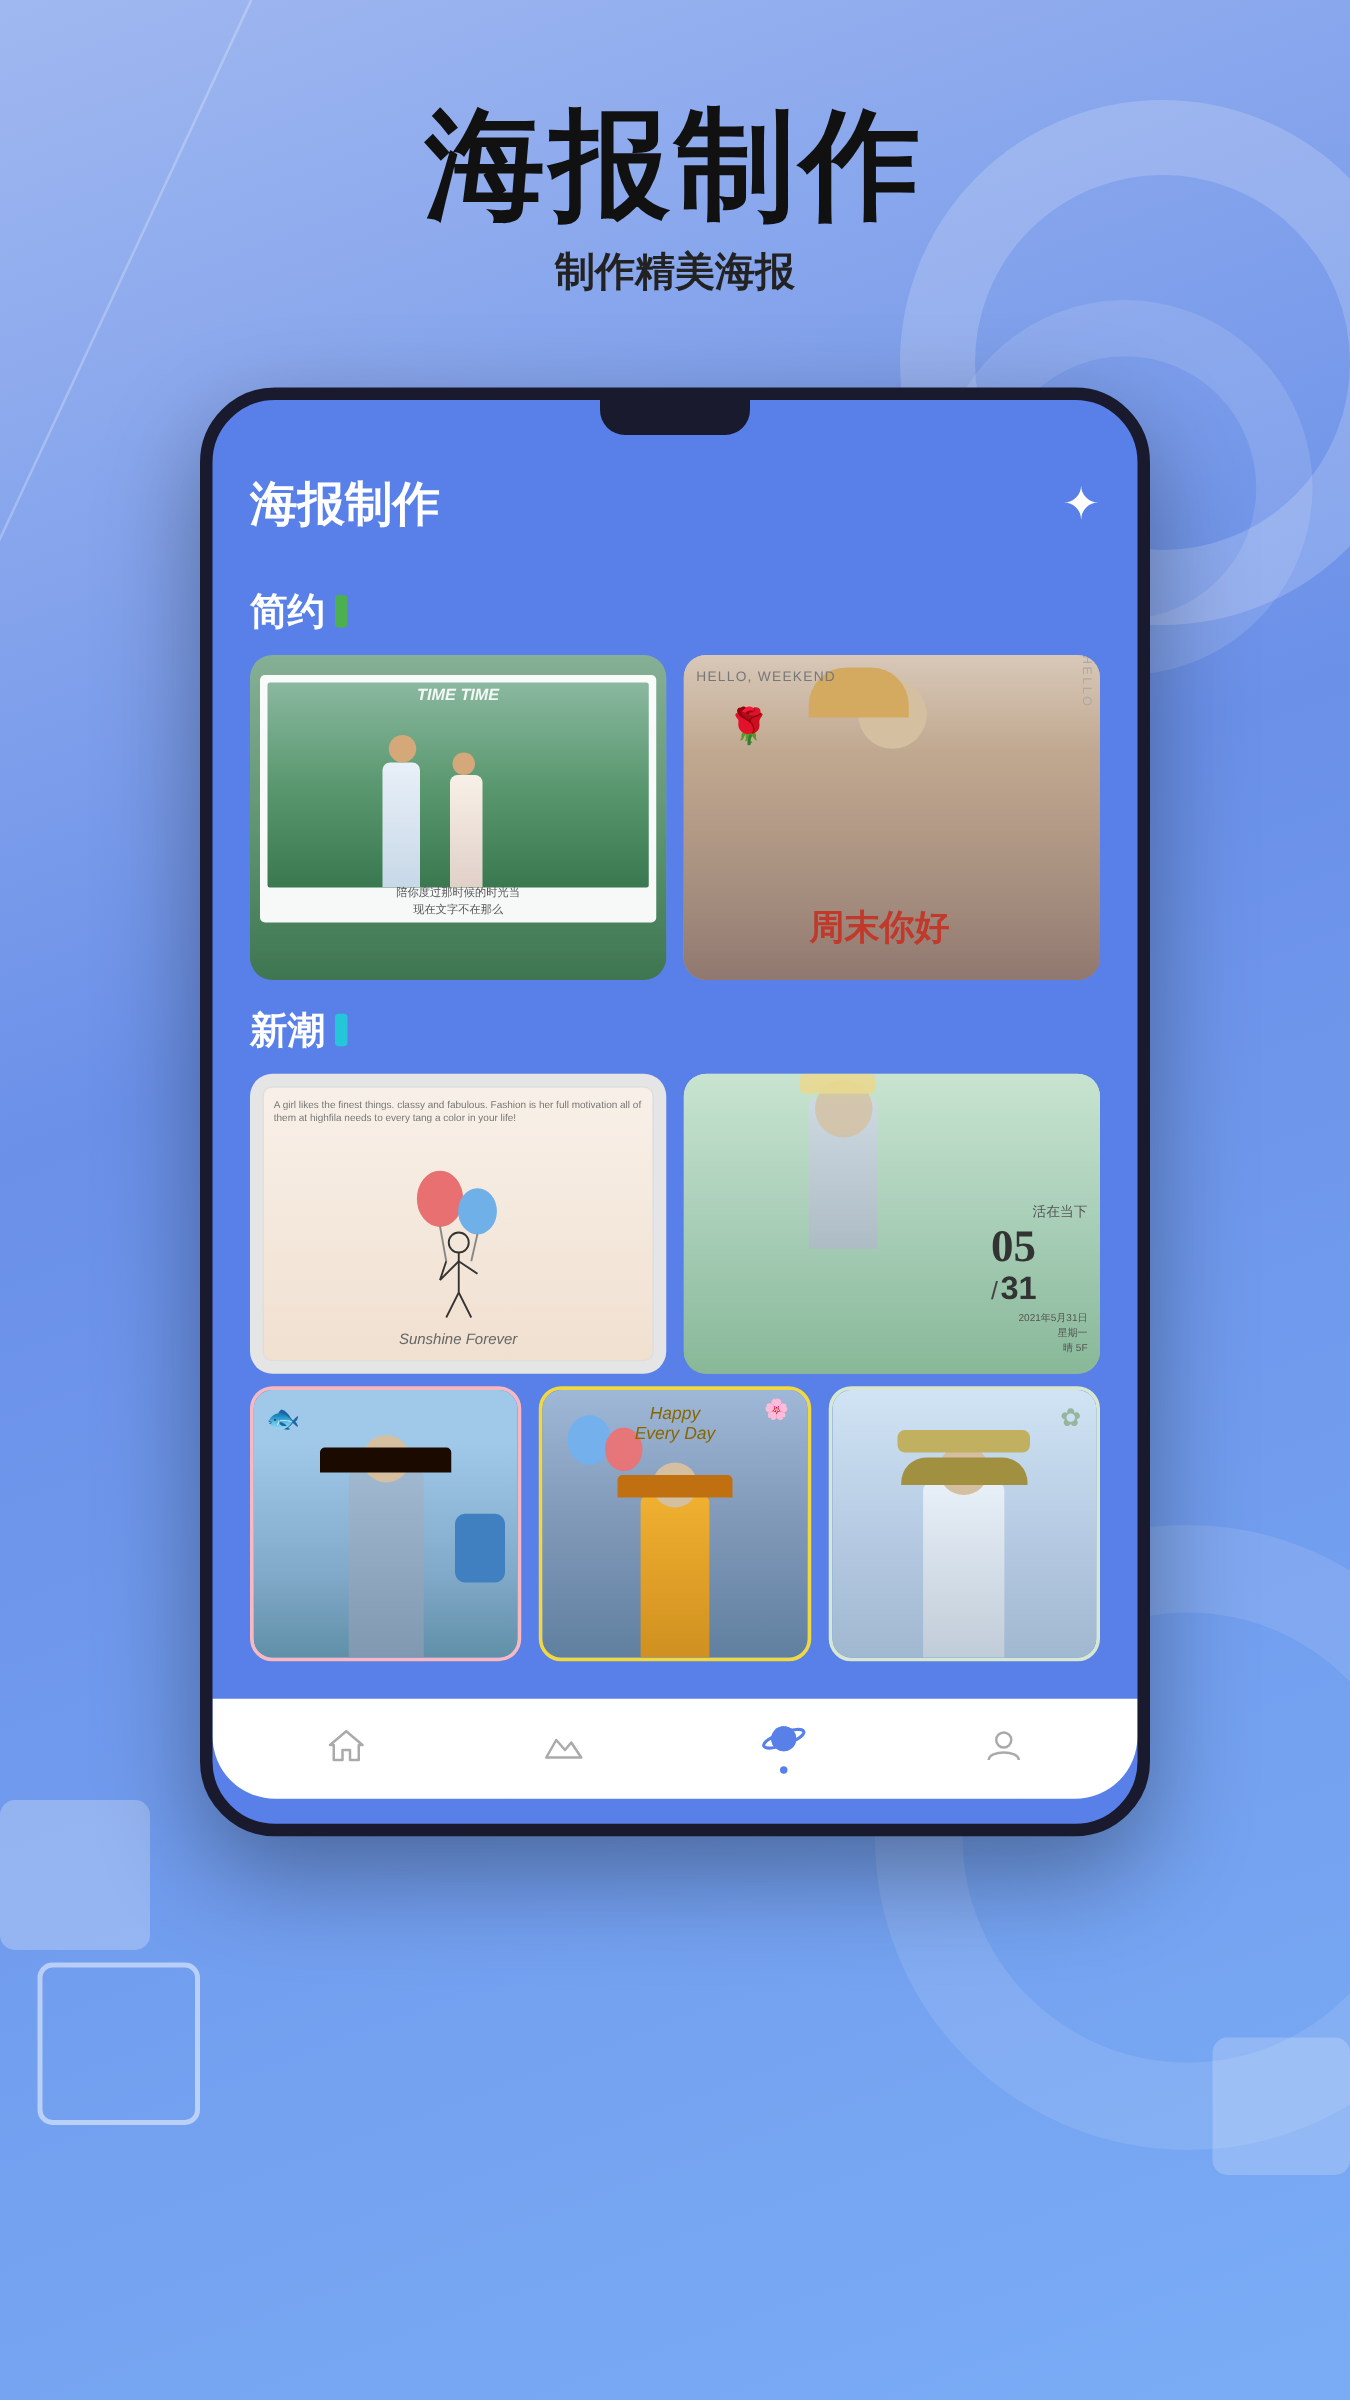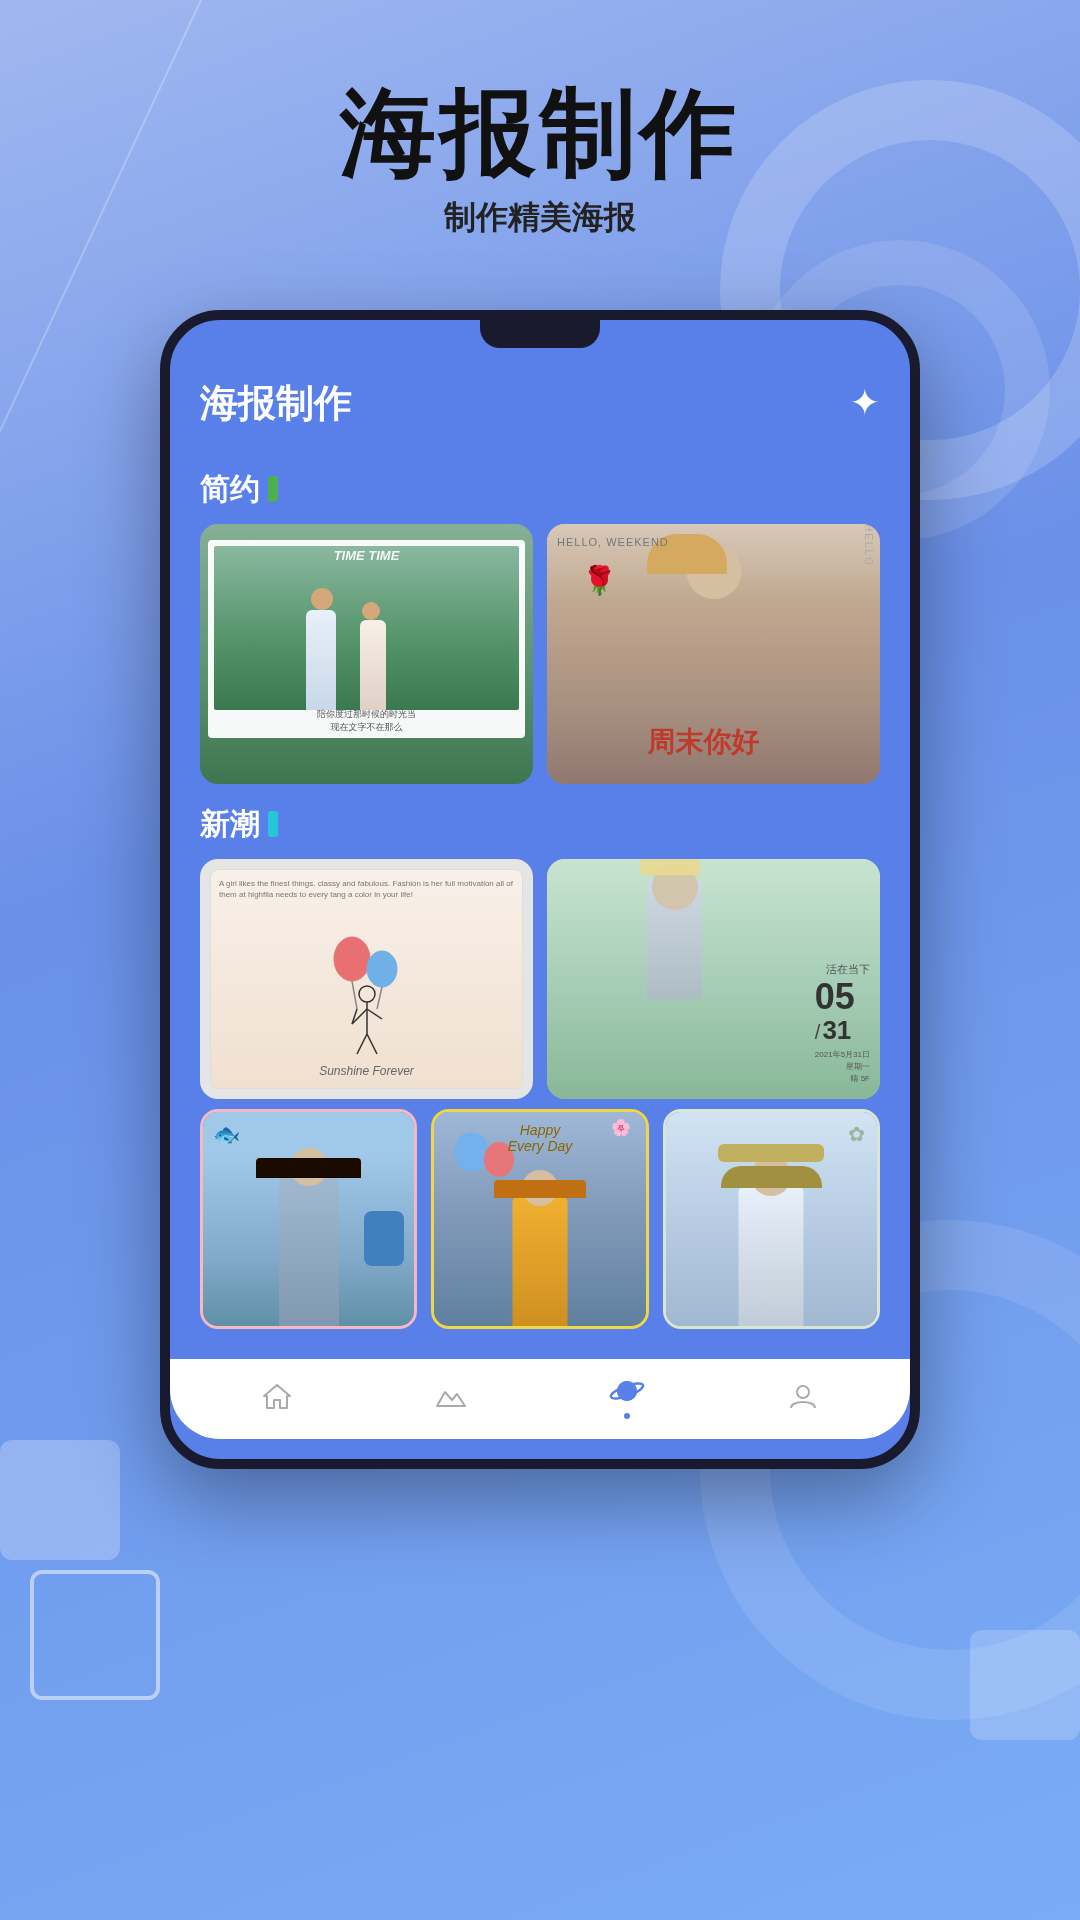--- a/index.html
+++ b/index.html
@@ -322,20 +322,21 @@
     .card-weather-date {
       font-size: 11px;
       color: #555;
       margin-bottom: 2px;
     }
     .card-weather-num {
       font-size: 36px;
       font-weight: 900;
       color: #333;
       line-height: 1;
+      font-family: Liberation Serif, serif;
     }
     .card-weather-slash {
       font-size: 20px;
       color: #444;
     }
     .card-weather-day {
       font-size: 26px;
       font-weight: 700;
       color: #333;
     }
@@ -532,21 +533,21 @@
         <div style="position:absolute;top:0px;left:28%;width:60px;height:16px;background:#e8d890;border-radius:4px;opacity:0.9;"></div>
         <div class="card-weather-info">
           <div class="card-weather-date">活在当下</div>
           <div style="display:flex;align-items:baseline;gap:2px;">
             <div class="card-weather-num">05</div>
           </div>
           <div style="display:flex;align-items:baseline;gap:2px;">
             <div class="card-weather-slash">/</div>
             <div class="card-weather-day">31</div>
           </div>
-          <div style="font-size:8px;color:#555;margin-top:3px;line-height:1.5;">2021年5月31日<br>星期一<br>晴 5F</div>
+          <div style="font-size:8px;color:#555;margin-top:3px;line-height:1.5;margin-left:22px;">2021年5月31日<br>星期一<br>晴 5F</div>
         </div>
       </div>
     </div>
 
 
     <div class="template-grid">
 
       <div class="template-card cute card-cute-blue">
         <div class="card-cute-blue-inner">
 

